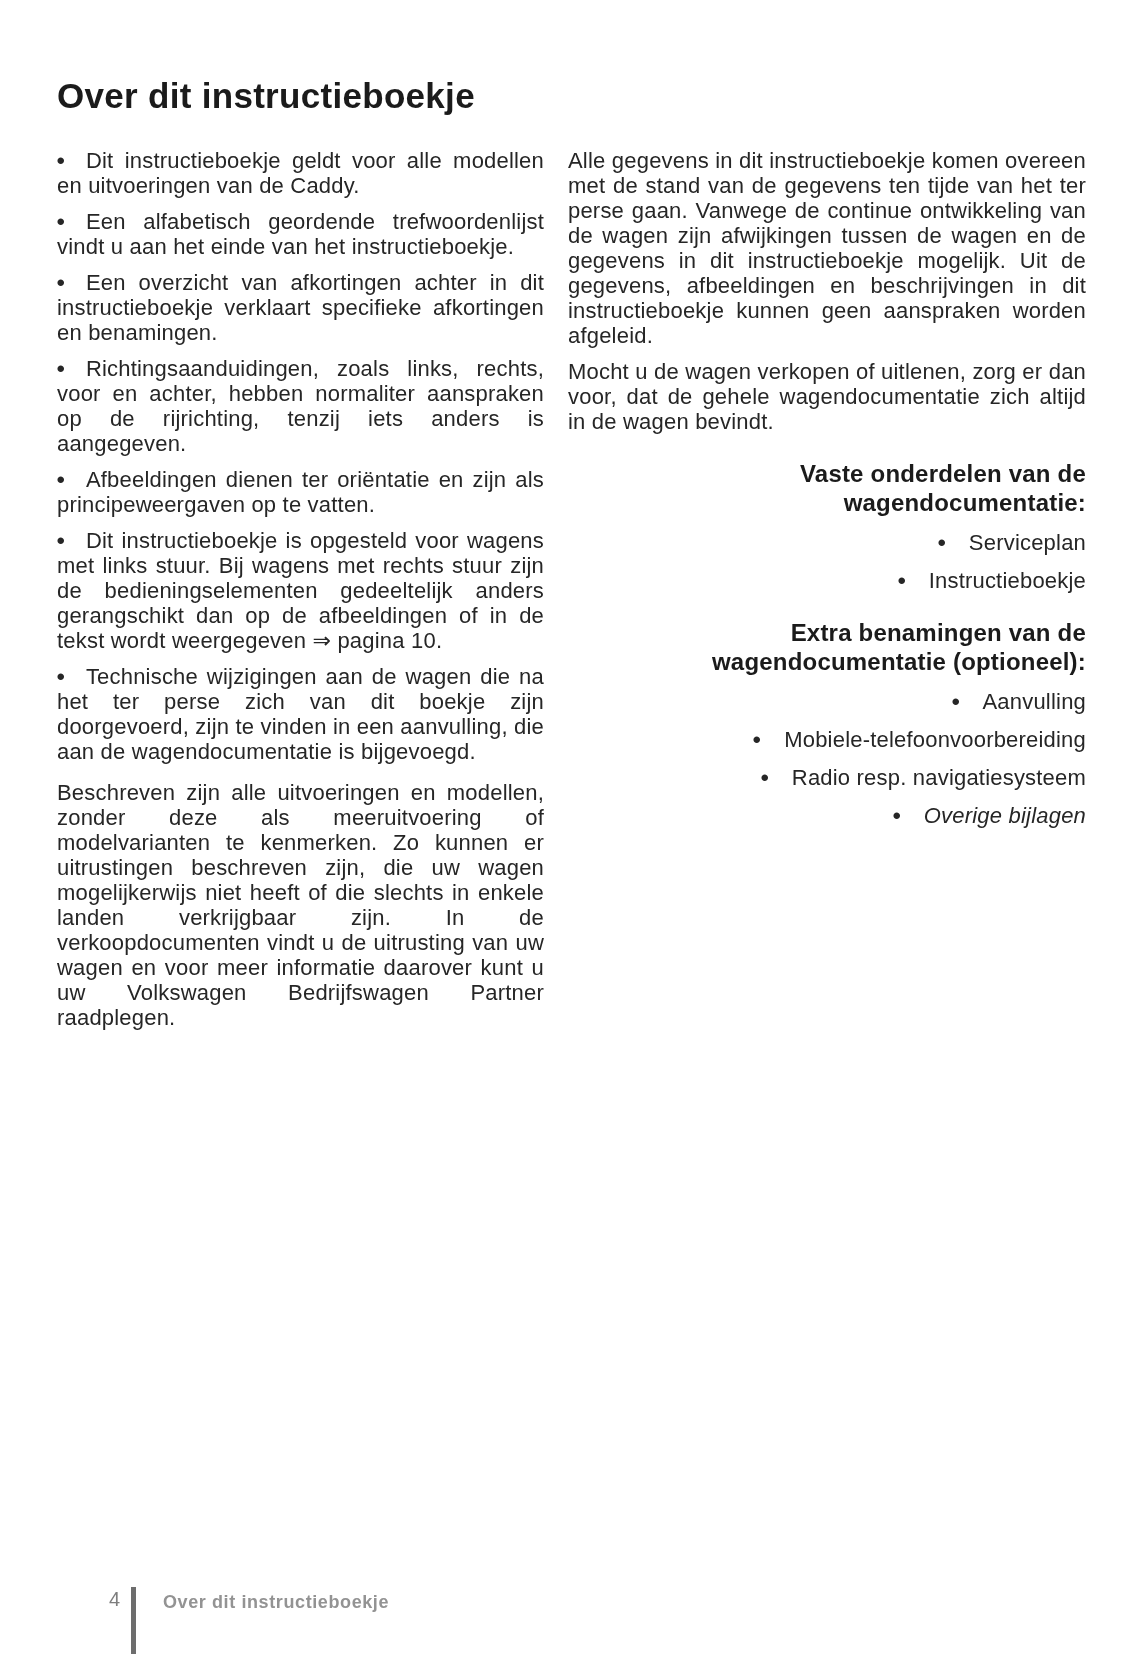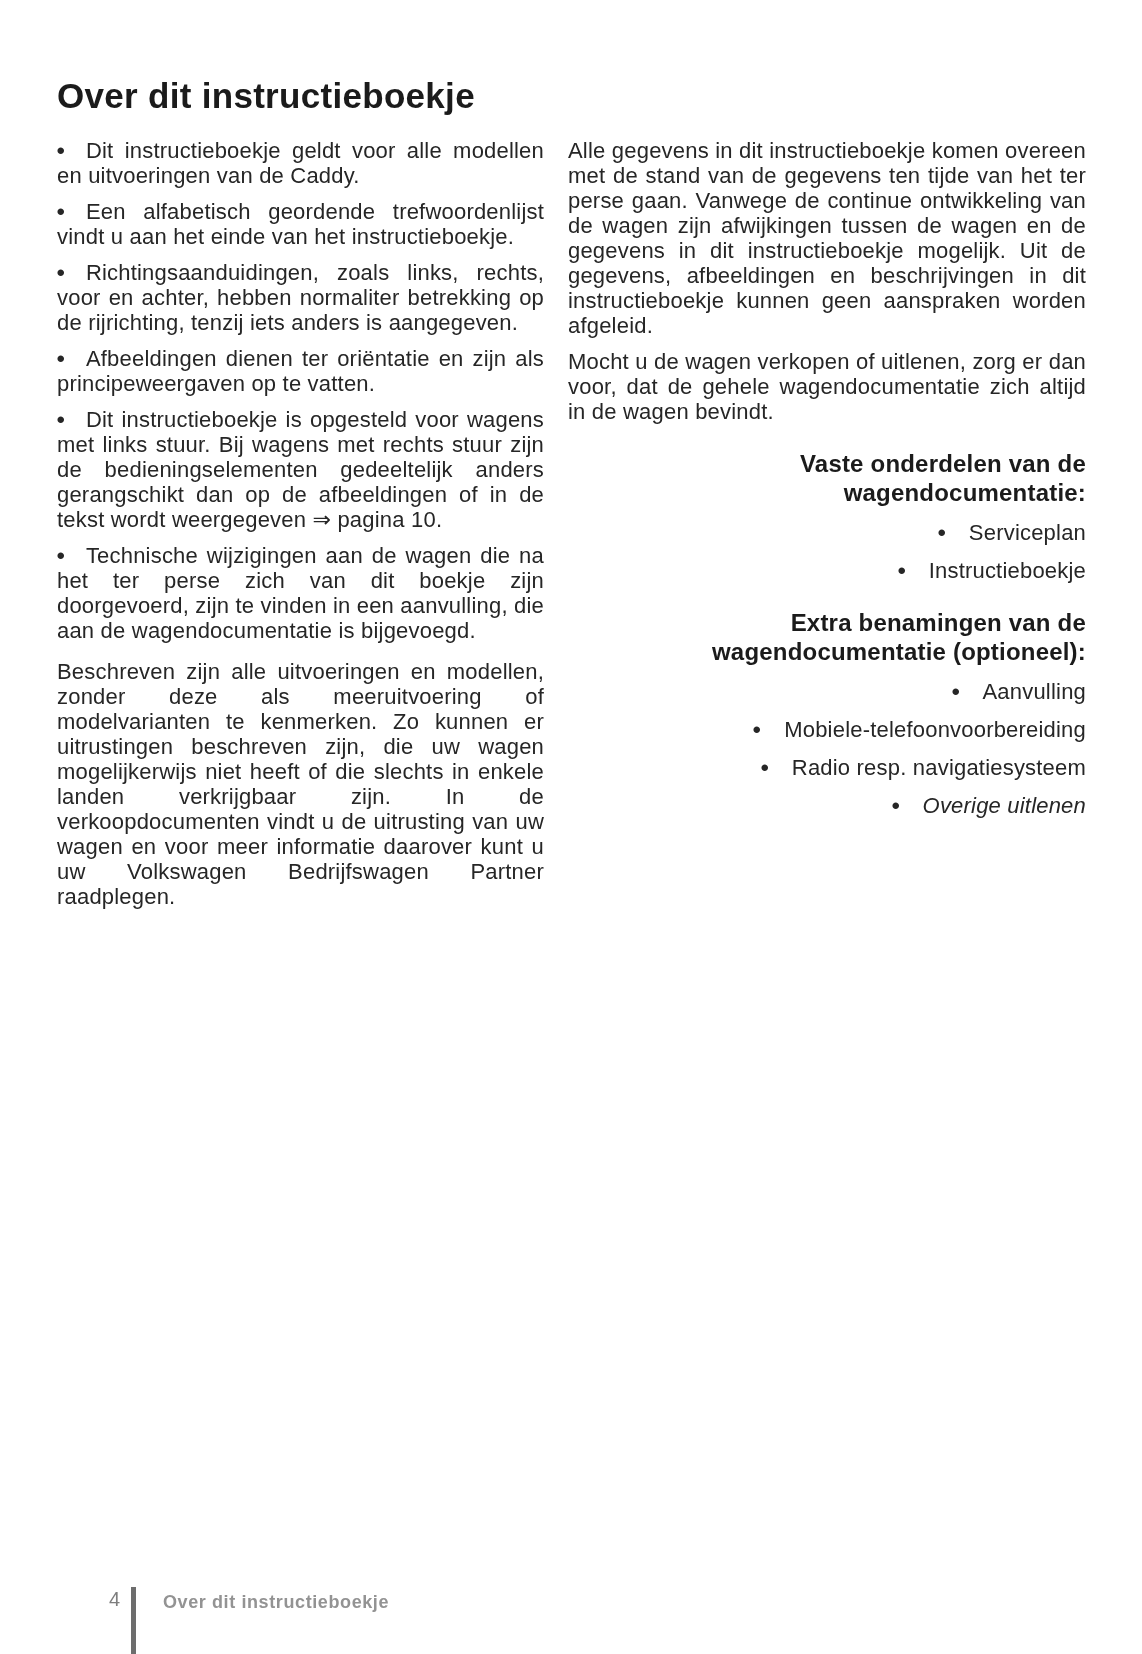--- a/index.html
+++ b/index.html
@@ -21,21 +21,21 @@
     top: 78px;
     margin: 0;
     font-size: 35px;
     font-weight: bold;
     letter-spacing: 0.3px;
     color: #1b1b1b;
     line-height: 1.05;
   }
   .col {
     position: absolute;
-    top: 138px;
+    top: 148px;
     font-size: 22px;
     line-height: 25px;
     letter-spacing: 0.2px;
   }
   .col-left  { left: 57px;  width: 487px; }
   .col-right { left: 568px; width: 518px; }
 
   .body-para, .bullet-para {
     margin: 0 0 11px 0;
     text-align: justify;
@@ -103,39 +103,40 @@
   }
 </style>
 </head>
 <body>
 
 <h1 class="page-title">Over dit instructieboekje</h1>
 
 <div class="col col-left">
   <p class="bullet-para"><span class="dot">•</span><span>Dit instructieboekje geldt voor alle modellen en uitvoeringen van de Caddy.</span></p>
   <p class="bullet-para"><span class="dot">•</span><span>Een alfabetisch geordende trefwoordenlijst vindt u aan het einde van het instructieboekje.</span></p>
-  <p class="bullet-para"><span class="dot">•</span><span>Richtingsaanduidingen, zoals links, rechts, voor en achter, hebben normaliter betrekking op de rijrichting, tenzij iets anders is aangegeven.</span></p>
+  <p class="bullet-para"><span class="dot">•</span><span>Een overzicht van afkortingen achter in dit instructieboekje verklaart specifieke afkortingen en benamingen.</span></p>
+  <p class="bullet-para"><span class="dot">•</span><span>Richtingsaanduidingen, zoals links, rechts, voor en achter, hebben normaliter aanspraken op de rijrichting, tenzij iets anders is aangegeven.</span></p>
   <p class="bullet-para"><span class="dot">•</span><span>Afbeeldingen dienen ter oriëntatie en zijn als principeweergaven op te vatten.</span></p>
   <p class="bullet-para"><span class="dot">•</span><span>Dit instructieboekje is opgesteld voor wagens met links stuur. Bij wagens met rechts stuur zijn de bedieningselementen gedeeltelijk anders gerangschikt dan op de afbeeldingen of in de tekst wordt weergegeven ⇒ pagina 10.</span></p>
   <p class="bullet-para"><span class="dot">•</span><span>Technische wijzigingen aan de wagen die na het ter perse zich van dit boekje zijn doorgevoerd, zijn te vinden in een aanvulling, die aan de wagendocumentatie is bijgevoegd.</span></p>
   <p class="body-para plain-para">Beschreven zijn alle uitvoeringen en modellen, zonder deze als meeruitvoering of modelvarianten te kenmerken. Zo kunnen er uitrustingen beschreven zijn, die uw wagen mogelijkerwijs niet heeft of die slechts in enkele landen verkrijgbaar zijn. In de verkoopdocumenten vindt u de uitrusting van uw wagen en voor meer informatie daarover kunt u uw Volkswagen Bedrijfswagen Partner raadplegen.</p>
 </div>
 
 <div class="col col-right">
   <p class="body-para">Alle gegevens in dit instructieboekje komen overeen met de stand van de gegevens ten tijde van het ter perse gaan. Vanwege de continue ontwikkeling van de wagen zijn afwijkingen tussen de wagen en de gegevens in dit instructieboekje mogelijk. Uit de gegevens, afbeeldingen en beschrijvingen in dit instructieboekje kunnen geen aanspraken worden afgeleid.</p>
   <p class="body-para">Mocht u de wagen verkopen of uitlenen, zorg er dan voor, dat de gehele wagendocumentatie zich altijd in de wagen bevindt.</p>
 
   <h2 class="section-heading">Vaste onderdelen van de wagendocumentatie:</h2>
   <p class="list-item"><span class="dot">•</span><span class="item-label">Serviceplan</span></p>
   <p class="list-item"><span class="dot">•</span><span class="item-label">Instructieboekje</span></p>
 
   <h2 class="section-heading">Extra benamingen van de wagendocumentatie (optioneel):</h2>
   <p class="list-item"><span class="dot">•</span><span class="item-label">Aanvulling</span></p>
   <p class="list-item"><span class="dot">•</span><span class="item-label">Mobiele-telefoonvoorbereiding</span></p>
   <p class="list-item"><span class="dot">•</span><span class="item-label">Radio resp. navigatiesysteem</span></p>
-  <p class="list-item italic"><span class="dot">•</span><span class="item-label">Overige uitlenen</span></p>
+  <p class="list-item italic"><span class="dot">•</span><span class="item-label">Overige bijlagen</span></p>
 </div>
 
 <div class="footer">
   <span class="pagenum">4</span>
   <span class="bar"></span>
   <span class="sect">Over dit instructieboekje</span>
 </div>
 
 </body></html>

